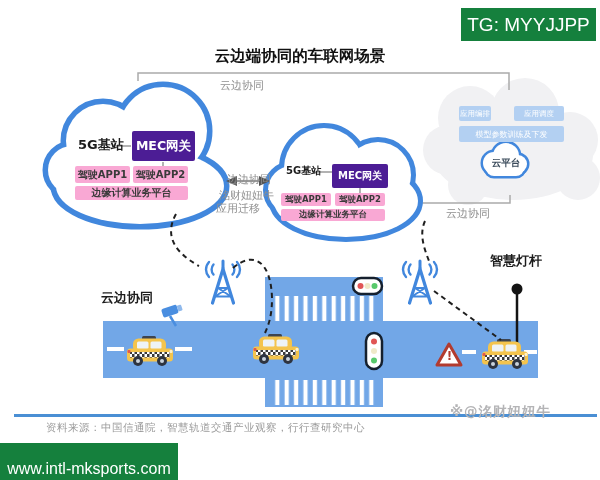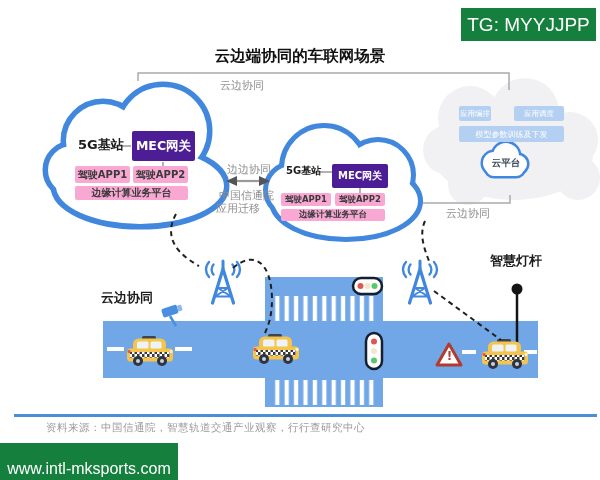--- a/index.html
+++ b/index.html
@@ -193,22 +193,22 @@
       <path d="M434 291 L501 340"></path>
     </g>
   </svg>
 
   <div class="badge" style="left:461px;top:8px;width:135px;height:33px;font-size:19px;">TG: MYYJJPP</div>
   <div class="badge" style="left:0;top:443px;width:178px;height:52px;font-size:16px;">www.intl-mksports.com</div>
 
   <div id="title">云边端协同的车联网场景</div>
 
   <div class="lbl lbl-gray" style="left:220px;top:80px;">云边协同</div>
-  <div class="lbl lbl-gray" style="left:227px;top:164px;">边边协同</div>
-  <div class="lbl lbl-gray" style="left:219px;top:190px;">中国信通院</div>
+  <div class="lbl lbl-gray" style="left:227px;top:174px;">边边协同</div>
+  <div class="lbl lbl-gray" style="left:219px;top:190px;">洺财妞妞牛</div>
   <div class="lbl lbl-gray" style="left:216px;top:203px;">应用迁移</div>
   <div class="lbl lbl-gray" style="left:446px;top:208px;">云边协同</div>
 
   <div class="lbl lbl-bold" style="left:78px;top:138px;">5G基站</div>
   <div class="box box-blue" style="left:132px;top:131px;width:63px;height:30px;font-size:12.5px;">MEC网关</div>
   <div class="box box-gray" style="left:75px;top:166px;width:55px;height:17px;font-size:10px;">驾驶APP1</div>
   <div class="box box-gray" style="left:133px;top:166px;width:55px;height:17px;font-size:10px;">驾驶APP2</div>
   <div class="box box-gray" style="left:75px;top:186px;width:113px;height:14px;font-size:10px;">边缘计算业务平台</div>
 
   <div class="lbl lbl-bold" style="left:286px;top:165px;font-size:10px;">5G基站</div>
@@ -220,15 +220,16 @@
   <div class="box box-sky" style="left:459px;top:106px;width:32px;height:15px;font-size:7.5px;">应用编排</div>
   <div class="box box-sky" style="left:514px;top:106px;width:50px;height:15px;font-size:7.5px;">应用调度</div>
   <div class="box box-sky" style="left:459px;top:126px;width:105px;height:16px;font-size:8px;">模型参数训练及下发</div>
   <div id="cloud-platform-name">云平台</div>
 
   <div class="lbl lbl-bold" style="left:101px;top:291px;">云边协同</div>
   <div class="lbl lbl-bold" style="left:490px;top:254px;">智慧灯杆</div>
   <div id="warning-mark">!</div>
 
   <div id="divider"></div>
+  <div id="watermark">※@洺财妞妞牛</div>
   <div id="source-line">资料来源：中国信通院，智慧轨道交通产业观察，行行查研究中心</div>
 
 </div>
 
 </body></html>

